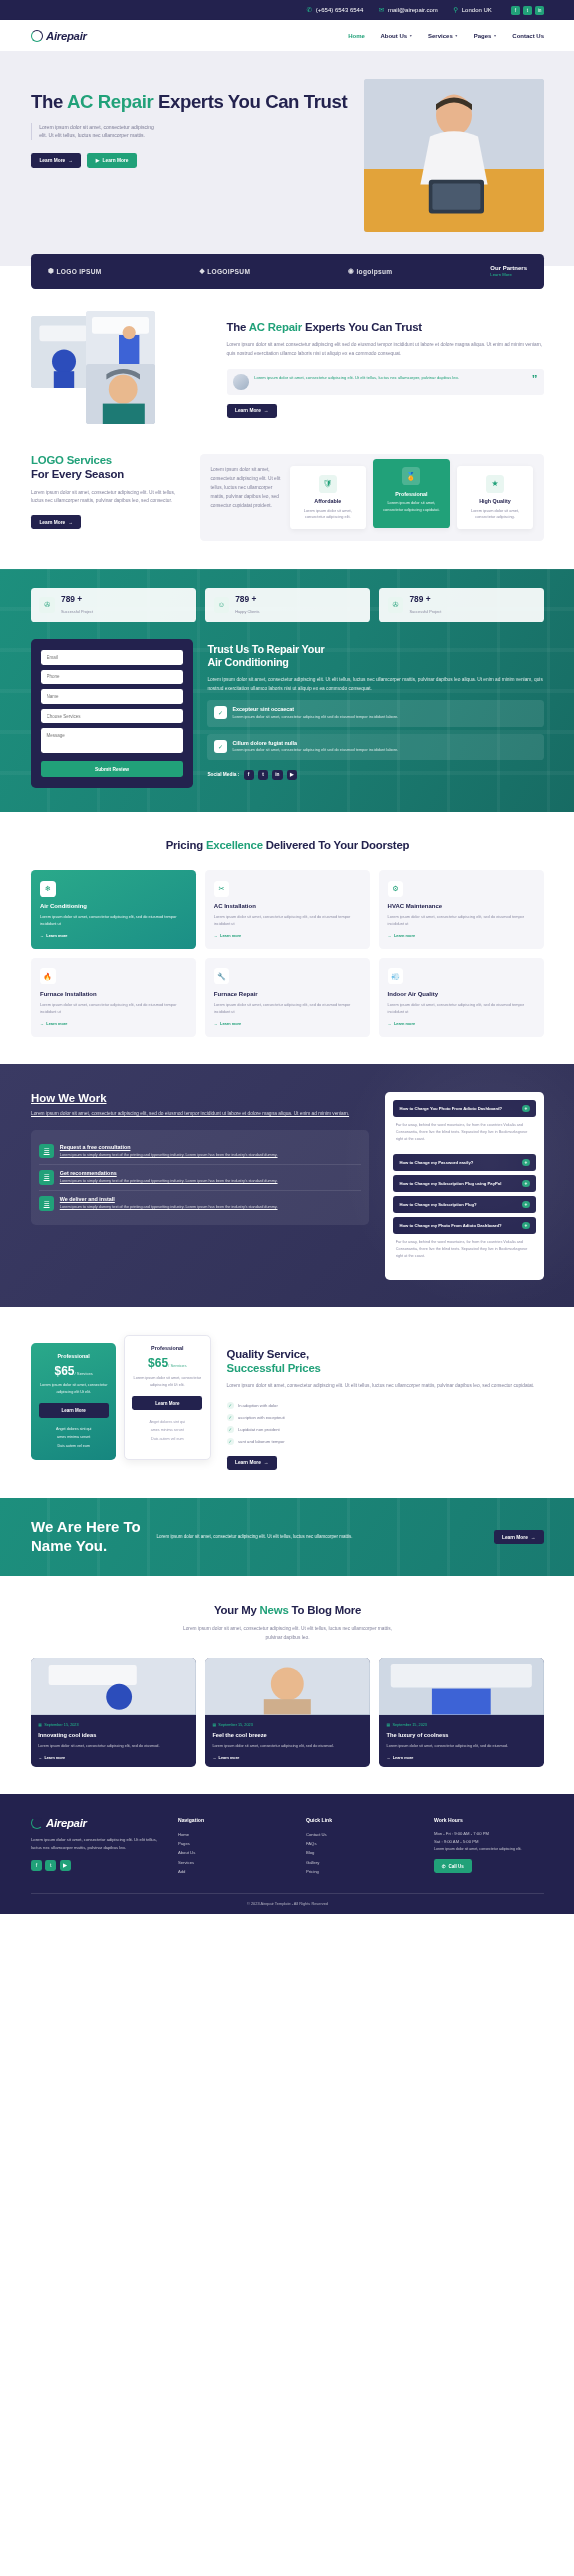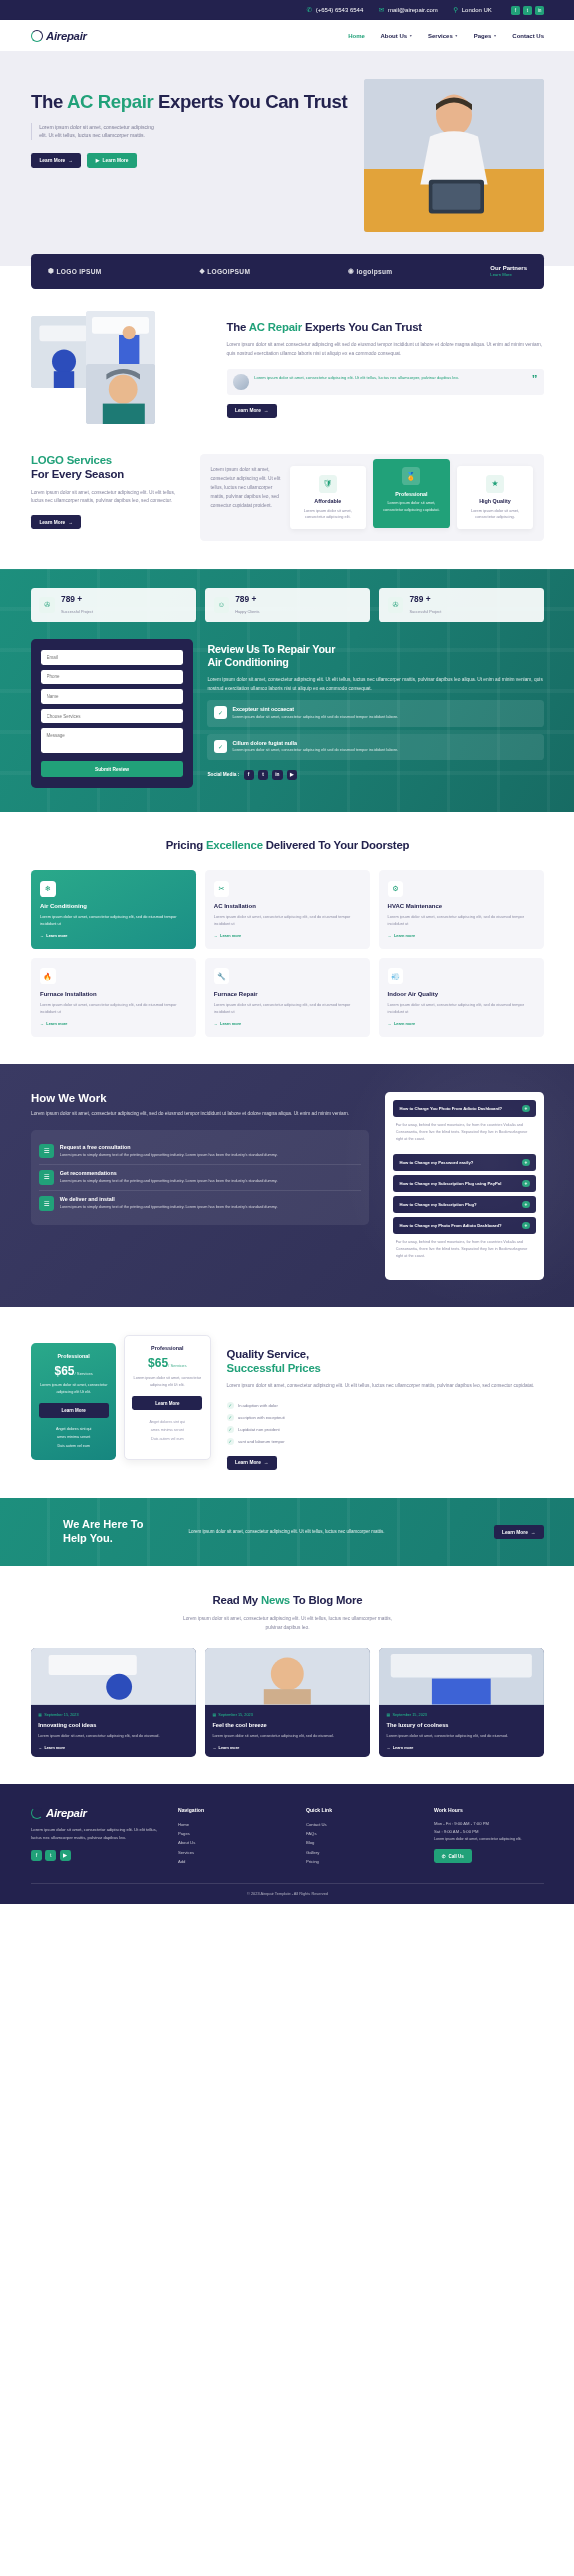--- a/index.html
+++ b/index.html
@@ -134,21 +134,21 @@
   .scard.hl h3{color:#fff;}
   .scard p{font-size:3.9px;line-height:1.8;color:#8d8da5;margin-top:4.2px;}
   .scard.hl p{color:rgba(255,255,255,.9);}
   .slink{font-size:3.9px;font-weight:bold;color:#21a179;margin-top:6px;display:flex;
     align-items:center;gap:2.4px;}
   .scard.hl .slink{color:#fff;}
   
   .how{background:linear-gradient(135deg,#3a3a63,#2f2f55);padding:27.6px 31px;display:flex;gap:15.6px;position:relative;overflow:hidden;}
   .how::after{content:"";position:absolute;right:0;top:0;bottom:0;width:50%;
     background:radial-gradient(circle at 70% 40%,rgba(255,255,255,.07),transparent 60%);}
-  .how-l{flex:1;color:#fff;position:relative;}
+  .how-l{flex:1;color:#fff;position:relative;text-decoration:underline;}
   .how-l h2{font-size:11.4px;font-weight:bold;}
   .how-l > .p{color:rgba(255,255,255,.8);}
   .steps{background:rgba(255,255,255,.07);border-radius:4.8px;padding:8.4px;margin-top:10.8px;}
   .step{display:flex;gap:6px;align-items:flex-start;padding:5.4px 0;}
   .step + .step{border-top:0.6px solid rgba(255,255,255,.1);}
   .step .ic{width:14.4px;height:14.4px;border-radius:3px;background:#21a179;color:#fff;
     display:flex;align-items:center;justify-content:center;font-size:6.6px;flex:none;}
   .step h4{font-size:5.4px;font-weight:bold;color:#fff;}
   .step p{font-size:3.8px;line-height:1.75;color:rgba(255,255,255,.75);margin-top:1.8px;}
   .faqwrap{width:159px;background:#fff;border-radius:4.8px;padding:8.4px;position:relative;}
@@ -181,21 +181,21 @@
   .price-r{flex:1;padding-top:13px;}
   .checks{margin-top:8.4px;}
   .chk{display:flex;align-items:center;gap:4.2px;font-size:4.2px;color:#7b7b95;padding:2.4px 0;}
   .chk .c{width:7.2px;height:7.2px;border-radius:50%;background:#e9f6f1;color:#21a179;
     display:flex;align-items:center;justify-content:center;font-size:4.2px;flex:none;}
   
   .cta{background:linear-gradient(120deg,#1d8f7d,#197a70);padding:20.4px 31px;display:flex;
     align-items:center;gap:14.4px;position:relative;overflow:hidden;}
   .cta::before{content:"";position:absolute;inset:0;
     background:repeating-linear-gradient(90deg,transparent 0 47px,rgba(255,255,255,.05) 47px 50px);}
-  .cta h2{font-size:11px;font-weight:bold;color:#fff;line-height:1.25;width:111px;position:relative;margin-left:32px;}
+  .cta h2{font-size:15px;font-weight:bold;color:#fff;line-height:1.25;width:111px;position:relative;}
   .cta p{flex:1;font-size:4.5px;line-height:1.85;color:rgba(255,255,255,.9);position:relative;}
   
   .bgrid{display:grid;grid-template-columns:repeat(3,1fr);gap:9.6px;margin-top:15.6px;}
   .bcard{background:#23224e;border-radius:4.8px;overflow:hidden;}
   .bimg{height:57px;background:linear-gradient(150deg,#d4dbe6,#9fb0c4);}
   .bbody{padding:7.2px;}
   .bdate{font-size:3.8px;color:#21c08f;display:flex;align-items:center;gap:2.4px;}
   .bcard h3{font-size:5.7px;font-weight:bold;color:#fff;margin-top:4.2px;line-height:1.35;}
   .bcard p{font-size:3.8px;line-height:1.8;color:rgba(255,255,255,.7);margin-top:4.2px;}
   .bmore{font-size:3.8px;font-weight:bold;color:#fff;margin-top:5.4px;display:flex;
@@ -439,21 +439,21 @@
     <form class="cform">
       <input placeholder="Email" style="">
       <input placeholder="Phone" style="">
       <input placeholder="Name" style="">
       <input placeholder="Choose Services" style="">
       <textarea placeholder="Message" style=""></textarea>
       <button type="button" class="sub">Submit Review</button>
     </form>
     <div class="cright">
       <h2>
-        <span>Review Us To Repair Your</span><br><span>Air Conditioning</span>
+        <span>Trust Us To Repair Your</span><br><span>Air Conditioning</span>
       </h2>
       <p class="p">Lorem ipsum dolor sit amet, consectetur adipiscing elit. Ut elit tellus, luctus nec ullamcorper mattis, pulvinar dapibus leo aliqua. Ut enim ad minim veniam, quis nostrud exercitation ullamco laboris nisi ut aliquip ex ea commodo consequat.</p>
       <div class="feat">
         <span class="ic">
             <span>✓</span>
           </span>
         <span>
           <h4>Excepteur sint occaecat</h4>
           <p>Lorem ipsum dolor sit amet, consectetur adipiscing elit sed do eiusmod tempor incididunt labore.</p>
         </span>
@@ -671,31 +671,31 @@
         </div>
     </div>
     <button class="btn" style="margin-top:8.4px">
         <span>Learn More</span>
         <span>→</span>
       </button>
   </div>
 </div>
 
 <div class="cta">
-  <h2><span>We Are Here To</span><br><span>Help You.</span></h2>
+  <h2><span>We Are Here To</span><br><span>Name You.</span></h2>
   <p>Lorem ipsum dolor sit amet, consectetur adipiscing elit. Ut elit tellus, luctus nec ullamcorper mattis.</p>
   <button class="btn" style="position:relative">
       <span>Learn More</span>
       <span>→</span>
     </button>
 </div>
 
 <div class="sec center">
   <h2 class="h2">
-    <span>Read My </span><em>News</em><span> To Blog More</span>
+    <span>Your My </span><em>News</em><span> To Blog More</span>
   </h2>
   <p class="p">Lorem ipsum dolor sit amet, consectetur adipiscing elit. Ut elit tellus, luctus nec ullamcorper mattis, pulvinar dapibus leo.</p>
   <div class="bgrid" style="text-align:left">
     <div class="bcard">
       <div class="bimg"><svg viewBox="0 0 280 96" preserveAspectRatio="none">
             <rect width="280" height="96" fill="#dde3ec"></rect>
             <rect x="30" y="12" width="150" height="34" rx="4" fill="#f6f7f9"></rect>
             <circle cx="150" cy="66" r="22" fill="#2c4dbb"></circle>
           </svg></div>
       <div class="bbody">

